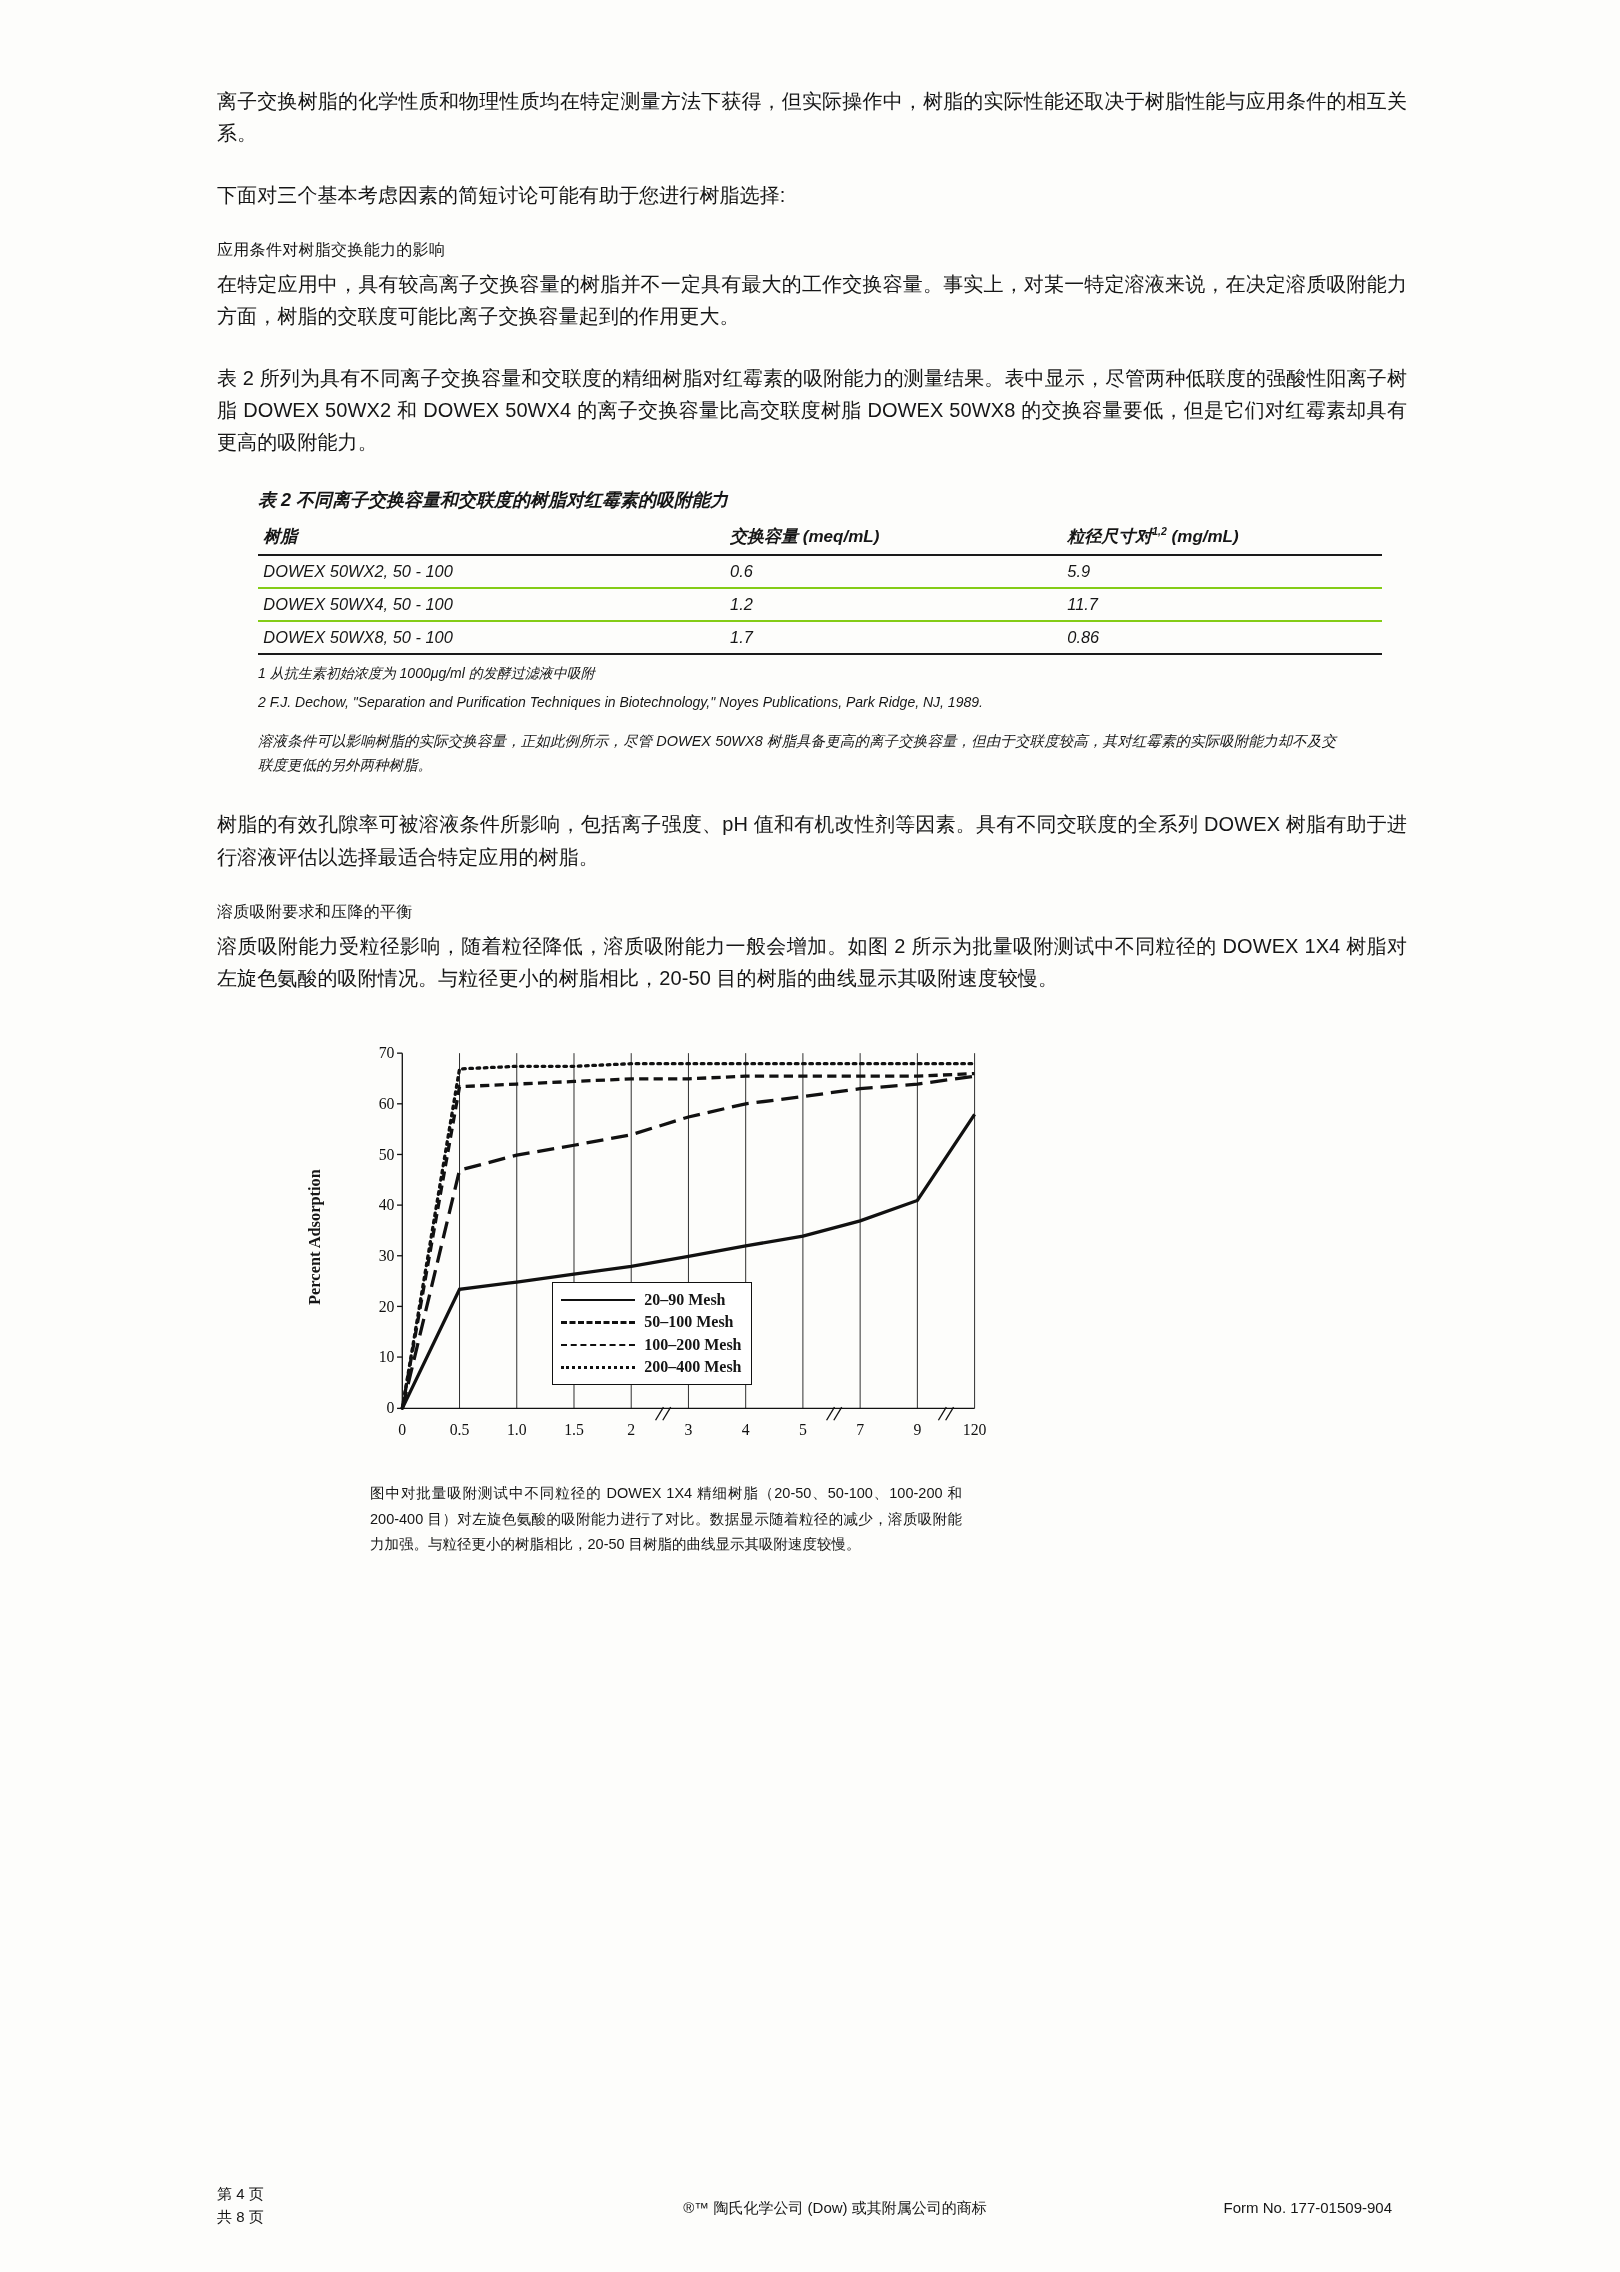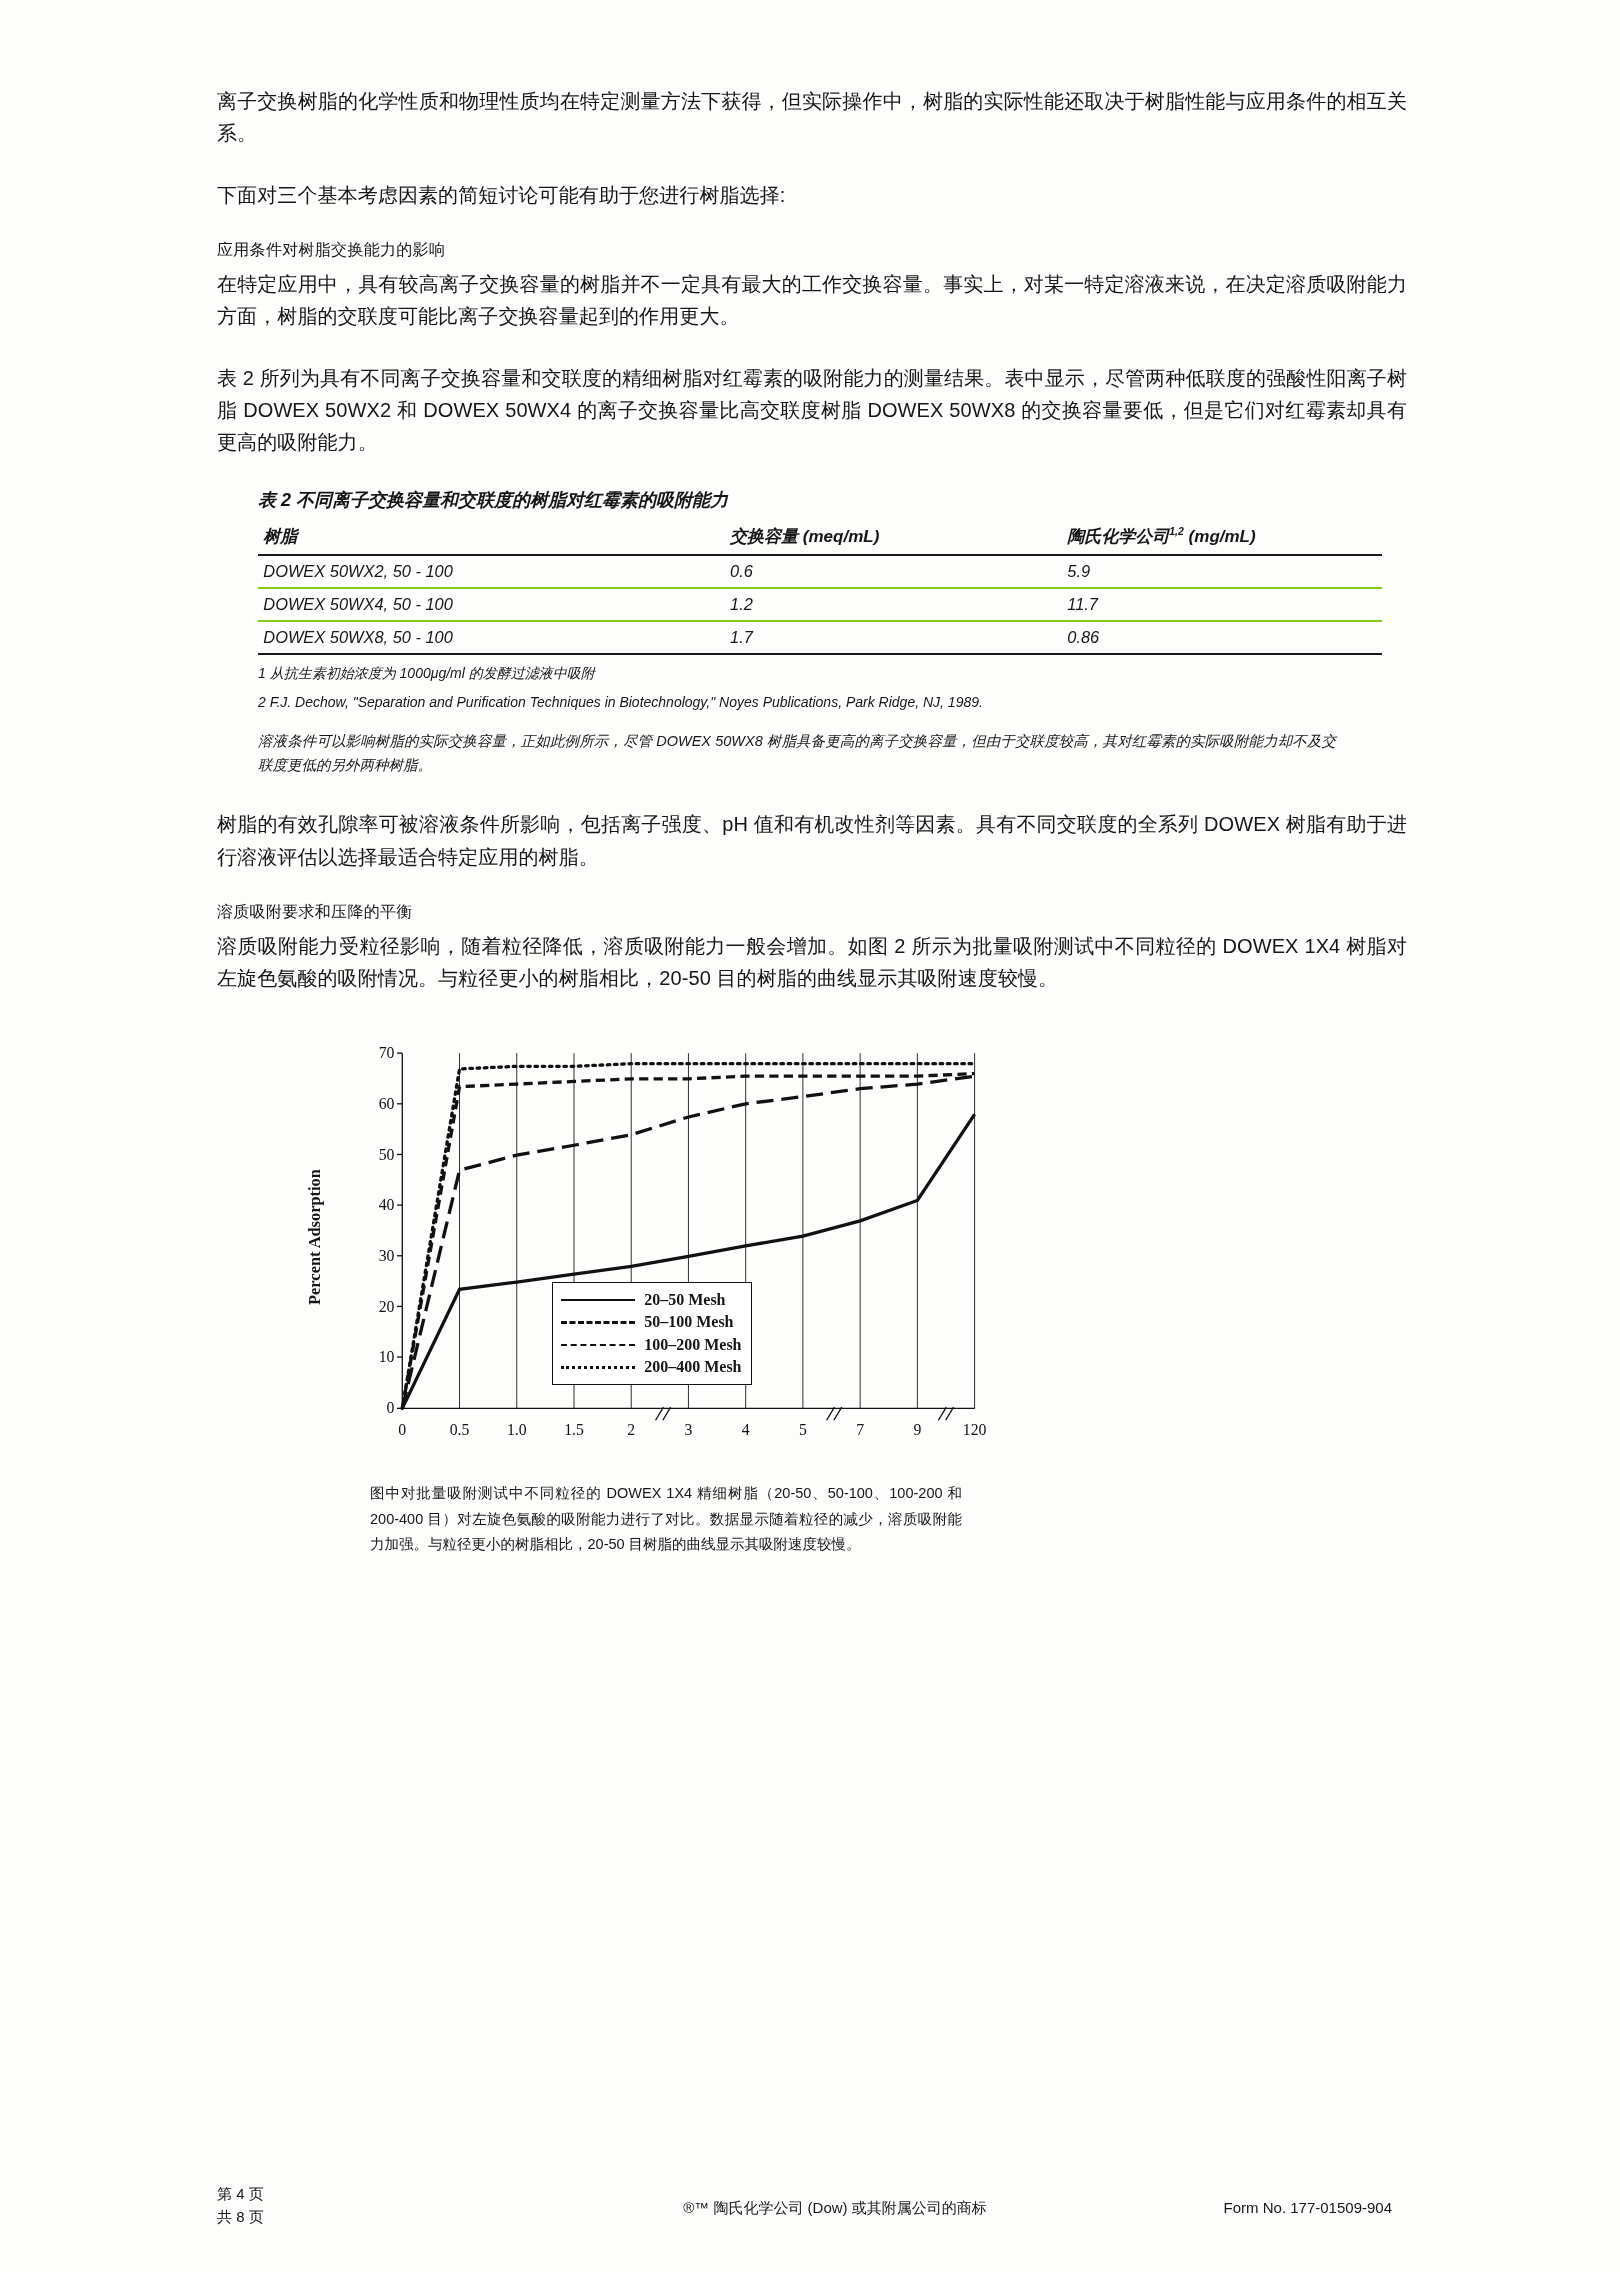--- a/index.html
+++ b/index.html
@@ -190,21 +190,21 @@
 
     <p class="body">表 2 所列为具有不同离子交换容量和交联度的精细树脂对红霉素的吸附能力的测量结果。表中显示，尽管两种低联度的强酸性阳离子树脂 DOWEX 50WX2 和 DOWEX 50WX4 的离子交换容量比高交联度树脂 DOWEX 50WX8 的交换容量要低，但是它们对红霉素却具有更高的吸附能力。</p>
 
     <div class="table-block">
       <div class="table-title">表 2 不同离子交换容量和交联度的树脂对红霉素的吸附能力</div>
       <table class="t2">
         <thead>
           <tr>
             <th class="col-a">树脂</th>
             <th class="col-b">交换容量 (meq/mL)</th>
-            <th class="col-c"><span>陶氏化学公司</span><sup class="fn">1,2</sup> <span>(mg/mL)</span></th>
+            <th class="col-c"><span>粒径尺寸对</span><sup class="fn">1,2</sup> <span>(mg/mL)</span></th>
           </tr>
         </thead>
         <tbody>
           <tr>
             <td class="col-a">DOWEX 50WX2, 50 - 100</td>
             <td class="col-b">0.6</td>
             <td class="col-c">5.9</td>
           </tr>
           <tr>
             <td class="col-a">DOWEX 50WX4, 50 - 100</td>
@@ -306,21 +306,21 @@
           <polyline fill="none" stroke="#111" stroke-width="5" stroke-dasharray="14 8" points="90,560 177,71 264,67 351,63 438,59 525,59 612,55 699,55 786,55 873,55 960,51"></polyline>
 
           <polyline fill="none" stroke="#111" stroke-width="5" stroke-dasharray="26 12" points="90,560 177,198 264,175 351,160 438,144 525,117 612,97 699,86 786,74 873,67 960,55"></polyline>
 
           <polyline fill="none" stroke="#111" stroke-width="5" points="90,560 177,379 264,368 351,356 438,344 525,329 612,313 699,298 786,275 873,244 960,113"></polyline>
         </svg>
 
         <div class="legend">
           <div class="legend-row">
             <span class="legend-key lk-solid"></span>
-            <span>20–50 Mesh</span>
+            <span>20–90 Mesh</span>
           </div>
           <div class="legend-row">
             <span class="legend-key lk-dash2"></span>
             <span>50–100 Mesh</span>
           </div>
           <div class="legend-row">
             <span class="legend-key lk-dash"></span>
             <span>100–200 Mesh</span>
           </div>
           <div class="legend-row">

